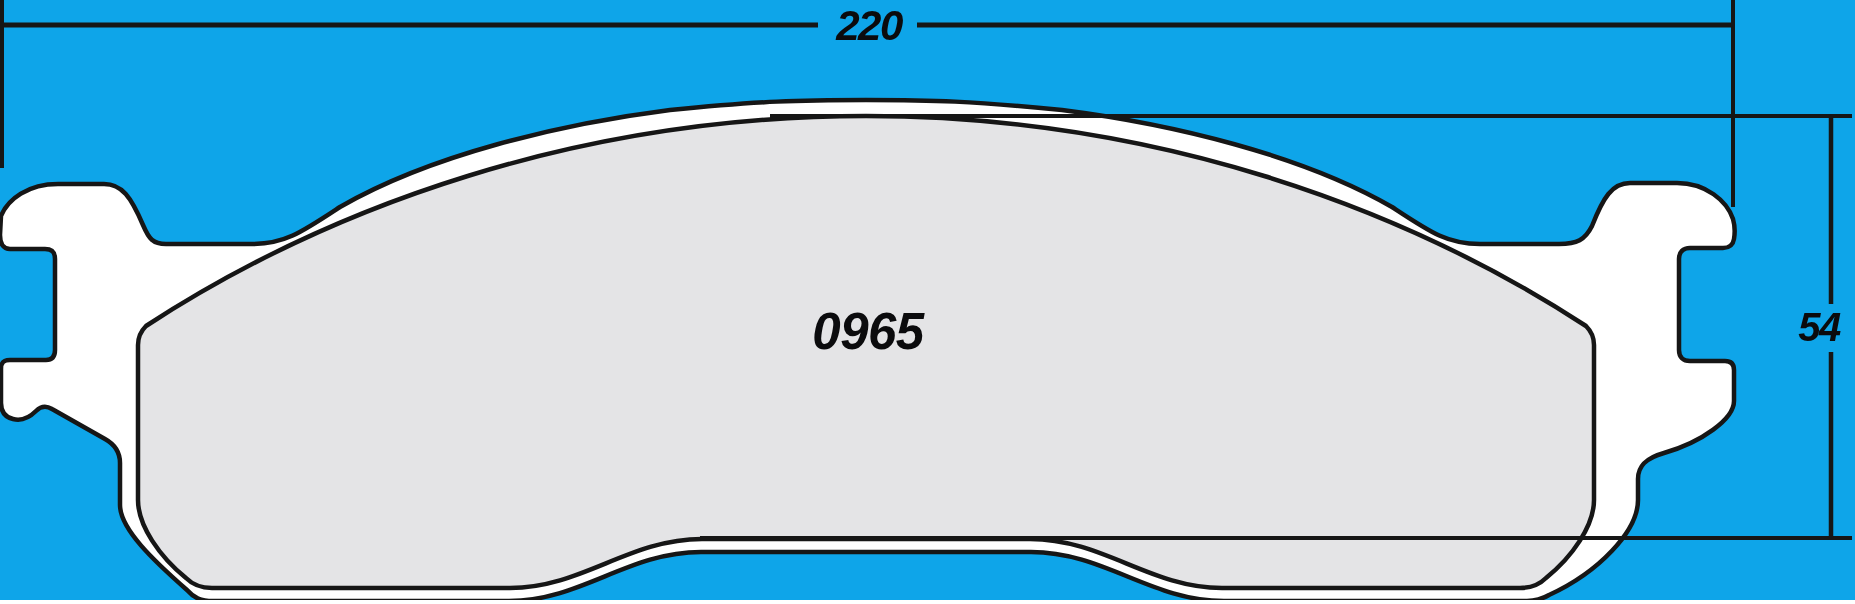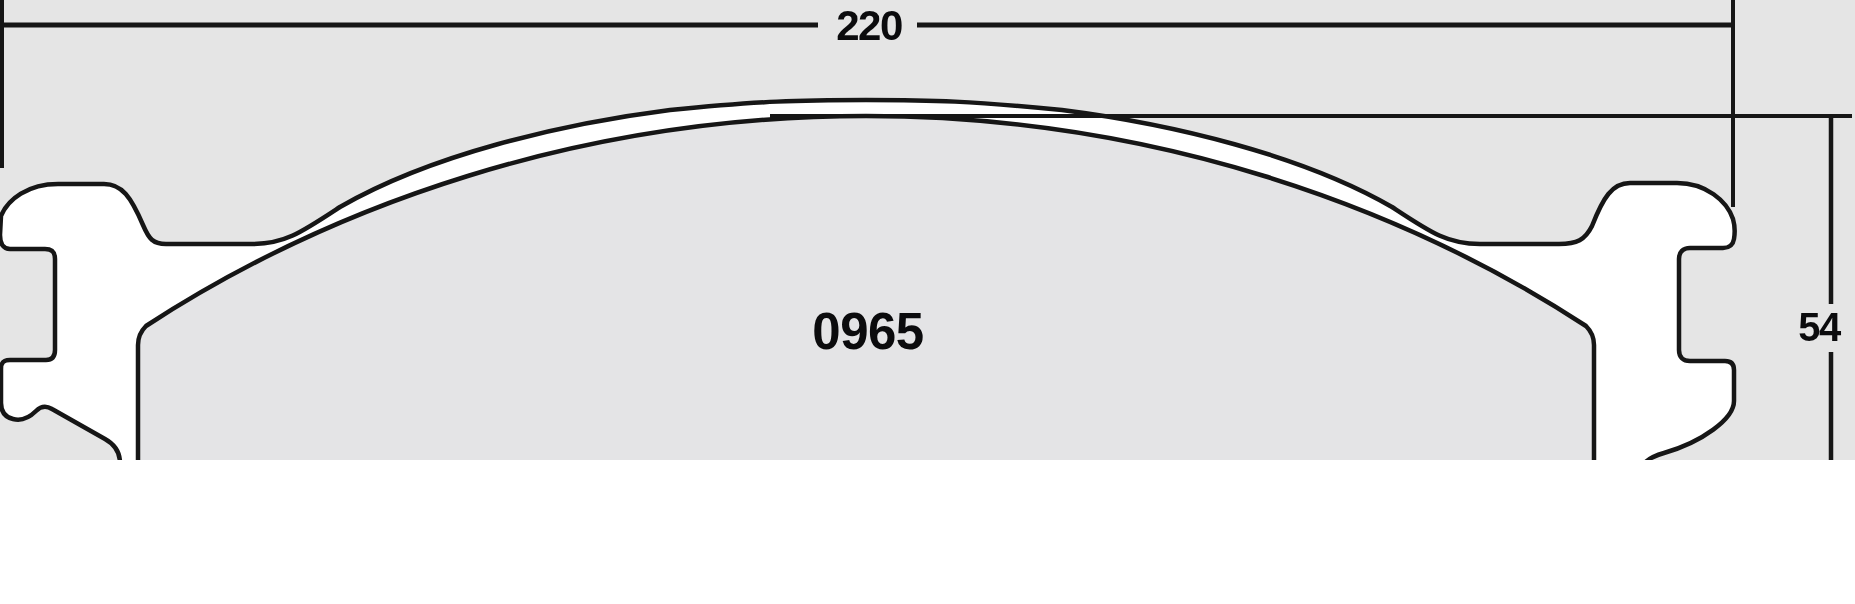--- a/index.html
+++ b/index.html
@@ -4,23 +4,24 @@
 <style>
   html, body {
     margin: 0;
     padding: 0;
     background: #ffffff;
     font-family: "Liberation Sans", sans-serif;
   }
   .stage {
     position: relative;
     width: 1855px;
-    height: 460px;
-    background: #e5e5e5;
+    height: 600px;
+    background: #0ea5e9;
     overflow: hidden;
+    font-style: italic;
   }
   svg.drawing {
     display: block;
     width: 1855px;
     height: 604px;
   }
   .outline {
     stroke: #161616;
     stroke-width: 4.5;
     stroke-linejoin: round;

